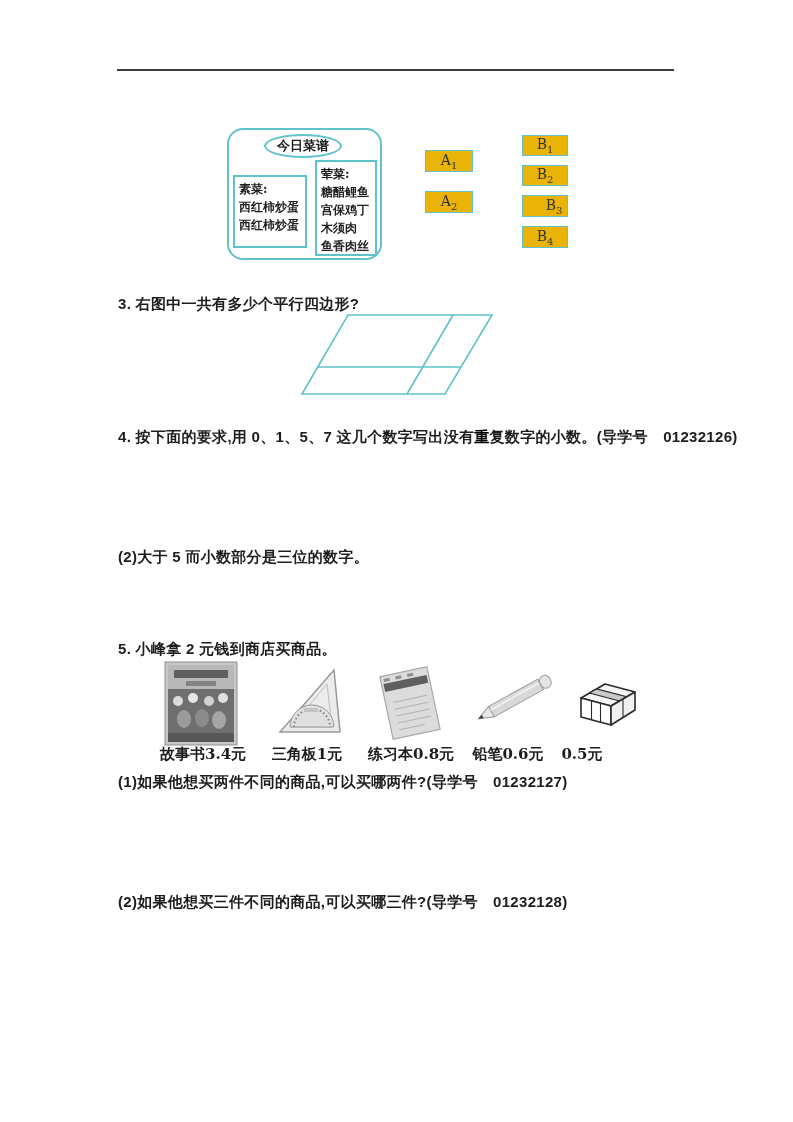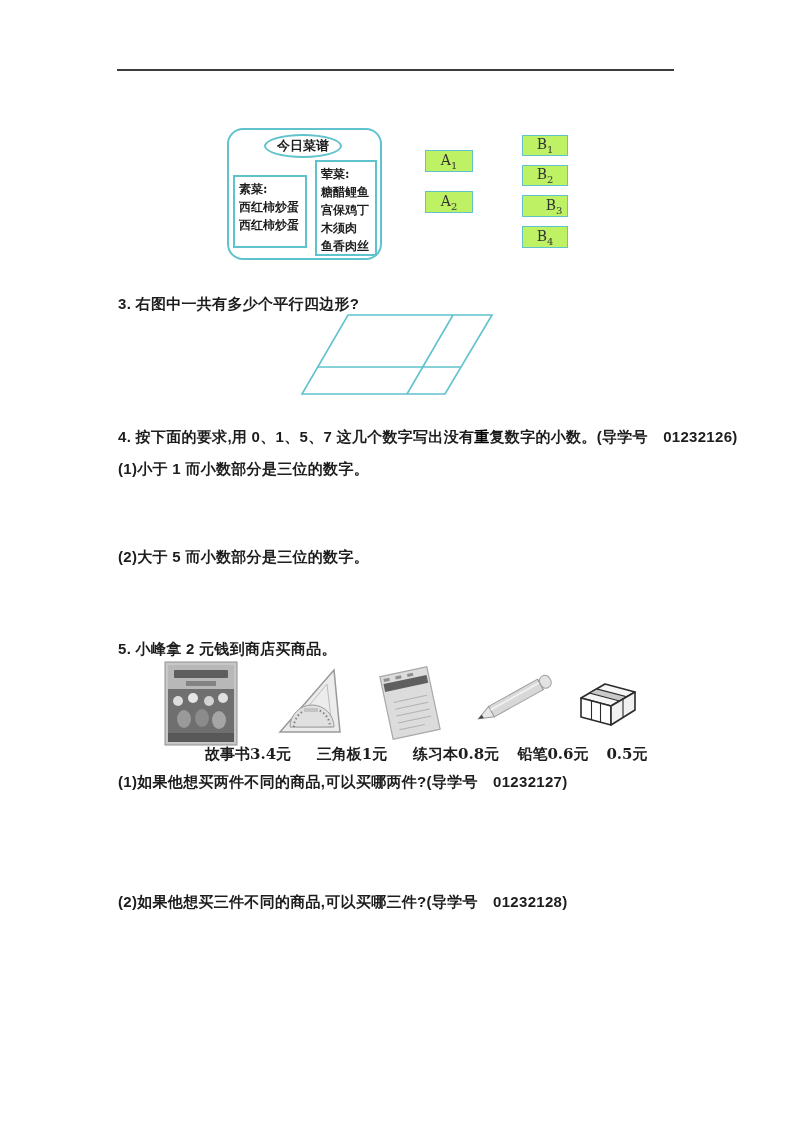--- a/index.html
+++ b/index.html
@@ -7,25 +7,25 @@
         font-family:"Liberation Sans",sans-serif;color:#1d1d1d;}
   .abs{position:absolute;}
   .rule{background:#3c3c3c;height:2px;}
   .txt{font-size:15px;line-height:20px;font-weight:600;letter-spacing:0.3px;white-space:nowrap;}
   .hl{font-weight:900;color:#000;}
   .kai{font-family:"DejaVu Serif","Liberation Serif",serif;font-weight:600;}
   .menu-outer{border:2px solid var(--teal);border-radius:16px;background:#fff;box-sizing:border-box;}
   .menu-ellipse{border:2px solid var(--teal);border-radius:50%;box-sizing:border-box;
         display:flex;align-items:center;justify-content:center;font-size:13px;}
   .menu-box{border:2px solid var(--teal);box-sizing:border-box;padding:3px 4px;font-size:12px;line-height:18px;}
-  .cbox{border:1.6px solid var(--teal);box-sizing:border-box;background:#bef264;
+  .cbox{border:1.6px solid var(--teal);box-sizing:border-box;background:#eab308;
         display:flex;align-items:center;justify-content:center;
         font-family:"DejaVu Serif","Liberation Serif",serif;font-size:14px;color:#333;}
   .cbox sub{font-size:10px;line-height:1;}
-  .ilabel{font-size:15px;line-height:20px;text-align:center;white-space:nowrap;margin-left:45px;}
+  .ilabel{font-size:15px;line-height:20px;text-align:center;white-space:nowrap;}
 </style>
 </head>
 <body>
 
 <div class="page" style="--teal:#5fc2cd;">
 
   <div class="abs rule" style="left:117px;top:69px;width:557px;"></div>
 
   <div class="abs menu-outer" style="left:227px;top:128px;width:155px;height:132px;"></div>
 
@@ -73,21 +73,20 @@
     <svg width="210" height="95" viewBox="0 0 210 95">
       <polygon points="55,7 199,7 152,86 9,86" fill="none" stroke="#5fc2cd" stroke-width="1.6"></polygon>
       <line x1="24.7" y1="59" x2="168" y2="59" stroke="#5fc2cd" stroke-width="1.6"></line>
       <line x1="160" y1="7" x2="114" y2="86" stroke="#5fc2cd" stroke-width="1.6"></line>
     </svg>
   </div>
 
   <div class="abs txt" style="left:118px;top:427px;">
     <span>4. 按下面的要求,用 0、1、5、7 这几个数字写出没有</span><span class="hl">重</span><span>复数字的小数。(导学号　01232126)</span>
   </div>
-  <div class="abs txt" style="left:118px;top:459px;">(1)小于 1 而小数部分是三位的数字。</div>
   <div class="abs txt" style="left:118px;top:547px;">(2)大于 5 而小数部分是三位的数字。</div>
 
   <div class="abs txt" style="left:118px;top:639px;">5. 小峰拿 2 元钱到商店买商品。</div>
 
   <div class="abs" style="left:164px;top:661px;">
     <svg width="74" height="85" viewBox="0 0 74 85">
       <rect x="1" y="1" width="72" height="83" fill="#c7c7c7" stroke="#8f8f8f"></rect>
       <rect x="4" y="4" width="66" height="77" fill="#b8b8b8"></rect>
       <rect x="10" y="9" width="54" height="8" fill="#5e5e5e" rx="1"></rect>
       <rect x="22" y="20" width="30" height="5" fill="#838383"></rect>

